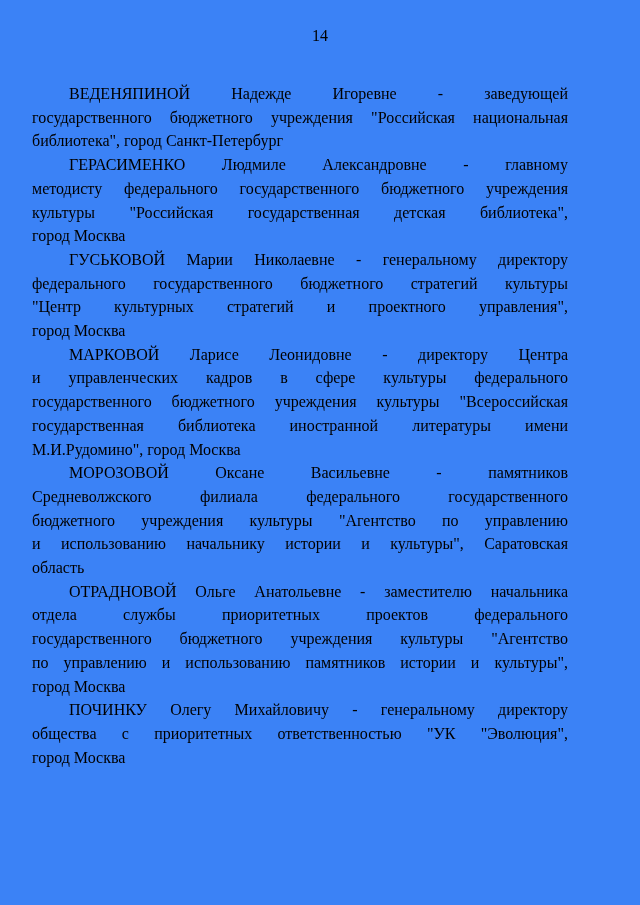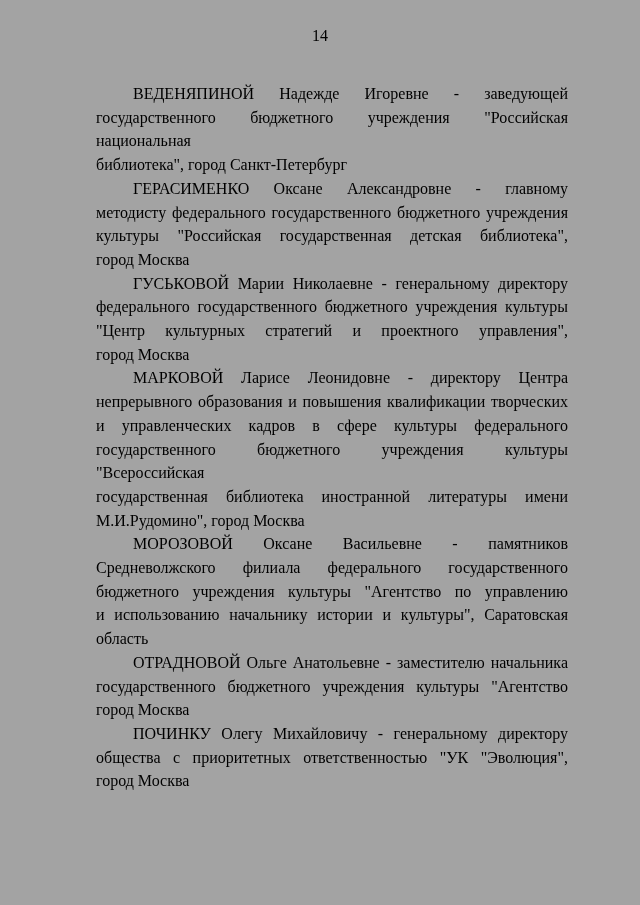--- a/index.html
+++ b/index.html
@@ -4,34 +4,34 @@
 <style>
   html, body {
     margin: 0;
     padding: 0;
     background: #ffffff;
   }
   .page {
     position: relative;
     width: 640px;
     height: 905px;
-    background: #a3a3a3;
+    background: #3b82f6;
     color: #000000;
     font-family: "Liberation Serif", "DejaVu Serif", serif;
     overflow: hidden;
   }
   .page-number {
     padding-top: 26px;
     text-align: center;
     font-size: 16px;
     line-height: 20px;
   }
   .doc-body {
     margin-top: 36px;
-    padding: 0 72px 0 96px;
+    padding: 0 72px 0 32px;
   }
   .paragraph {
     margin: 0;
   }
   .line {
     font-size: 16px;
     line-height: 23.7px;
     text-align: justify;
     text-align-last: justify;
     white-space: normal;
@@ -48,49 +48,50 @@
 
 <div class="page">
   <div class="page-number">14</div>
   <div class="doc-body">
       <div class="paragraph">
         <div class="line first">ВЕДЕНЯПИНОЙ Надежде Игоревне - заведующей</div>
         <div class="line">государственного бюджетного учреждения "Российская национальная</div>
         <div class="line last">библиотека", город Санкт-Петербург</div>
       </div>
       <div class="paragraph">
-        <div class="line first">ГЕРАСИМЕНКО Оксане Александровне - главному</div>
+        <div class="line first">ГЕРАСИМЕНКО Людмиле Александровне - главному</div>
         <div class="line">методисту федерального государственного бюджетного учреждения</div>
         <div class="line">культуры "Российская государственная детская библиотека",</div>
         <div class="line last">город Москва</div>
       </div>
       <div class="paragraph">
         <div class="line first">ГУСЬКОВОЙ Марии Николаевне - генеральному директору</div>
-        <div class="line">федерального государственного бюджетного учреждения культуры</div>
+        <div class="line">федерального государственного бюджетного стратегий культуры</div>
         <div class="line">"Центр культурных стратегий и проектного управления",</div>
         <div class="line last">город Москва</div>
       </div>
       <div class="paragraph">
         <div class="line first">МАРКОВОЙ Ларисе Леонидовне - директору Центра</div>
-        <div class="line">непрерывного образования и повышения квалификации творческих</div>
         <div class="line">и управленческих кадров в сфере культуры федерального</div>
         <div class="line">государственного бюджетного учреждения культуры "Всероссийская</div>
         <div class="line">государственная библиотека иностранной литературы имени</div>
         <div class="line last">М.И.Рудомино", город Москва</div>
       </div>
       <div class="paragraph">
         <div class="line first">МОРОЗОВОЙ Оксане Васильевне - памятников</div>
         <div class="line">Средневолжского филиала федерального государственного</div>
         <div class="line">бюджетного учреждения культуры "Агентство по управлению</div>
         <div class="line">и использованию начальнику истории и культуры", Саратовская</div>
         <div class="line last">область</div>
       </div>
       <div class="paragraph">
         <div class="line first">ОТРАДНОВОЙ Ольге Анатольевне - заместителю начальника</div>
+        <div class="line">отдела службы приоритетных проектов федерального</div>
         <div class="line">государственного бюджетного учреждения культуры "Агентство</div>
+        <div class="line">по управлению и использованию памятников истории и культуры",</div>
         <div class="line last">город Москва</div>
       </div>
       <div class="paragraph">
         <div class="line first">ПОЧИНКУ Олегу Михайловичу - генеральному директору</div>
         <div class="line">общества с приоритетных ответственностью "УК "Эволюция",</div>
         <div class="line last">город Москва</div>
       </div>
     </div>
 </div>
 

